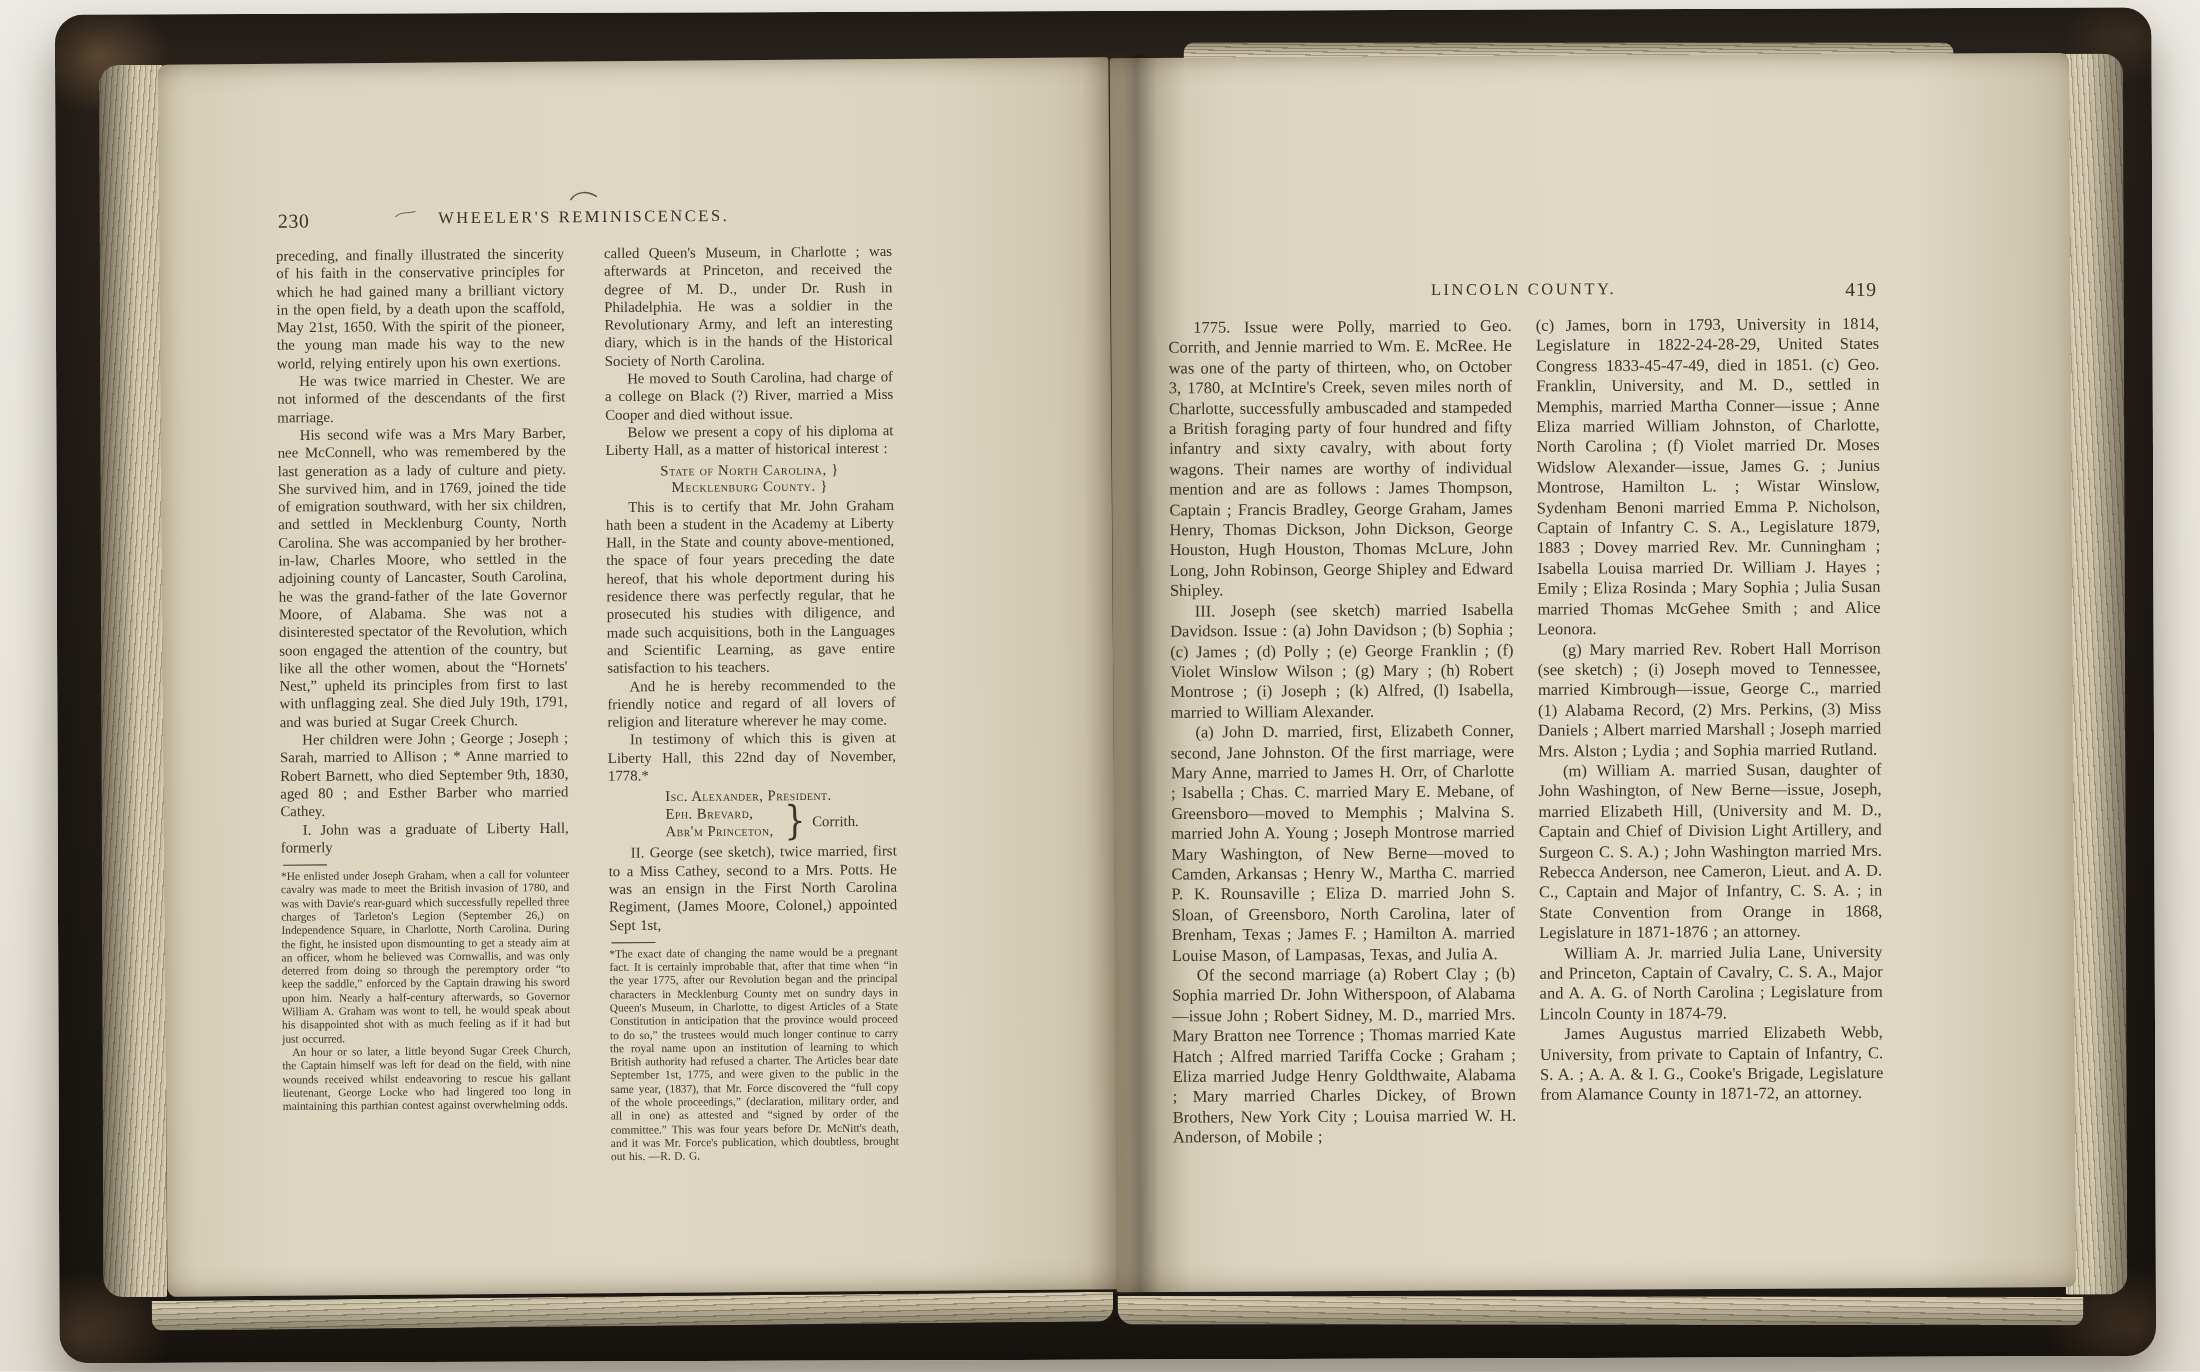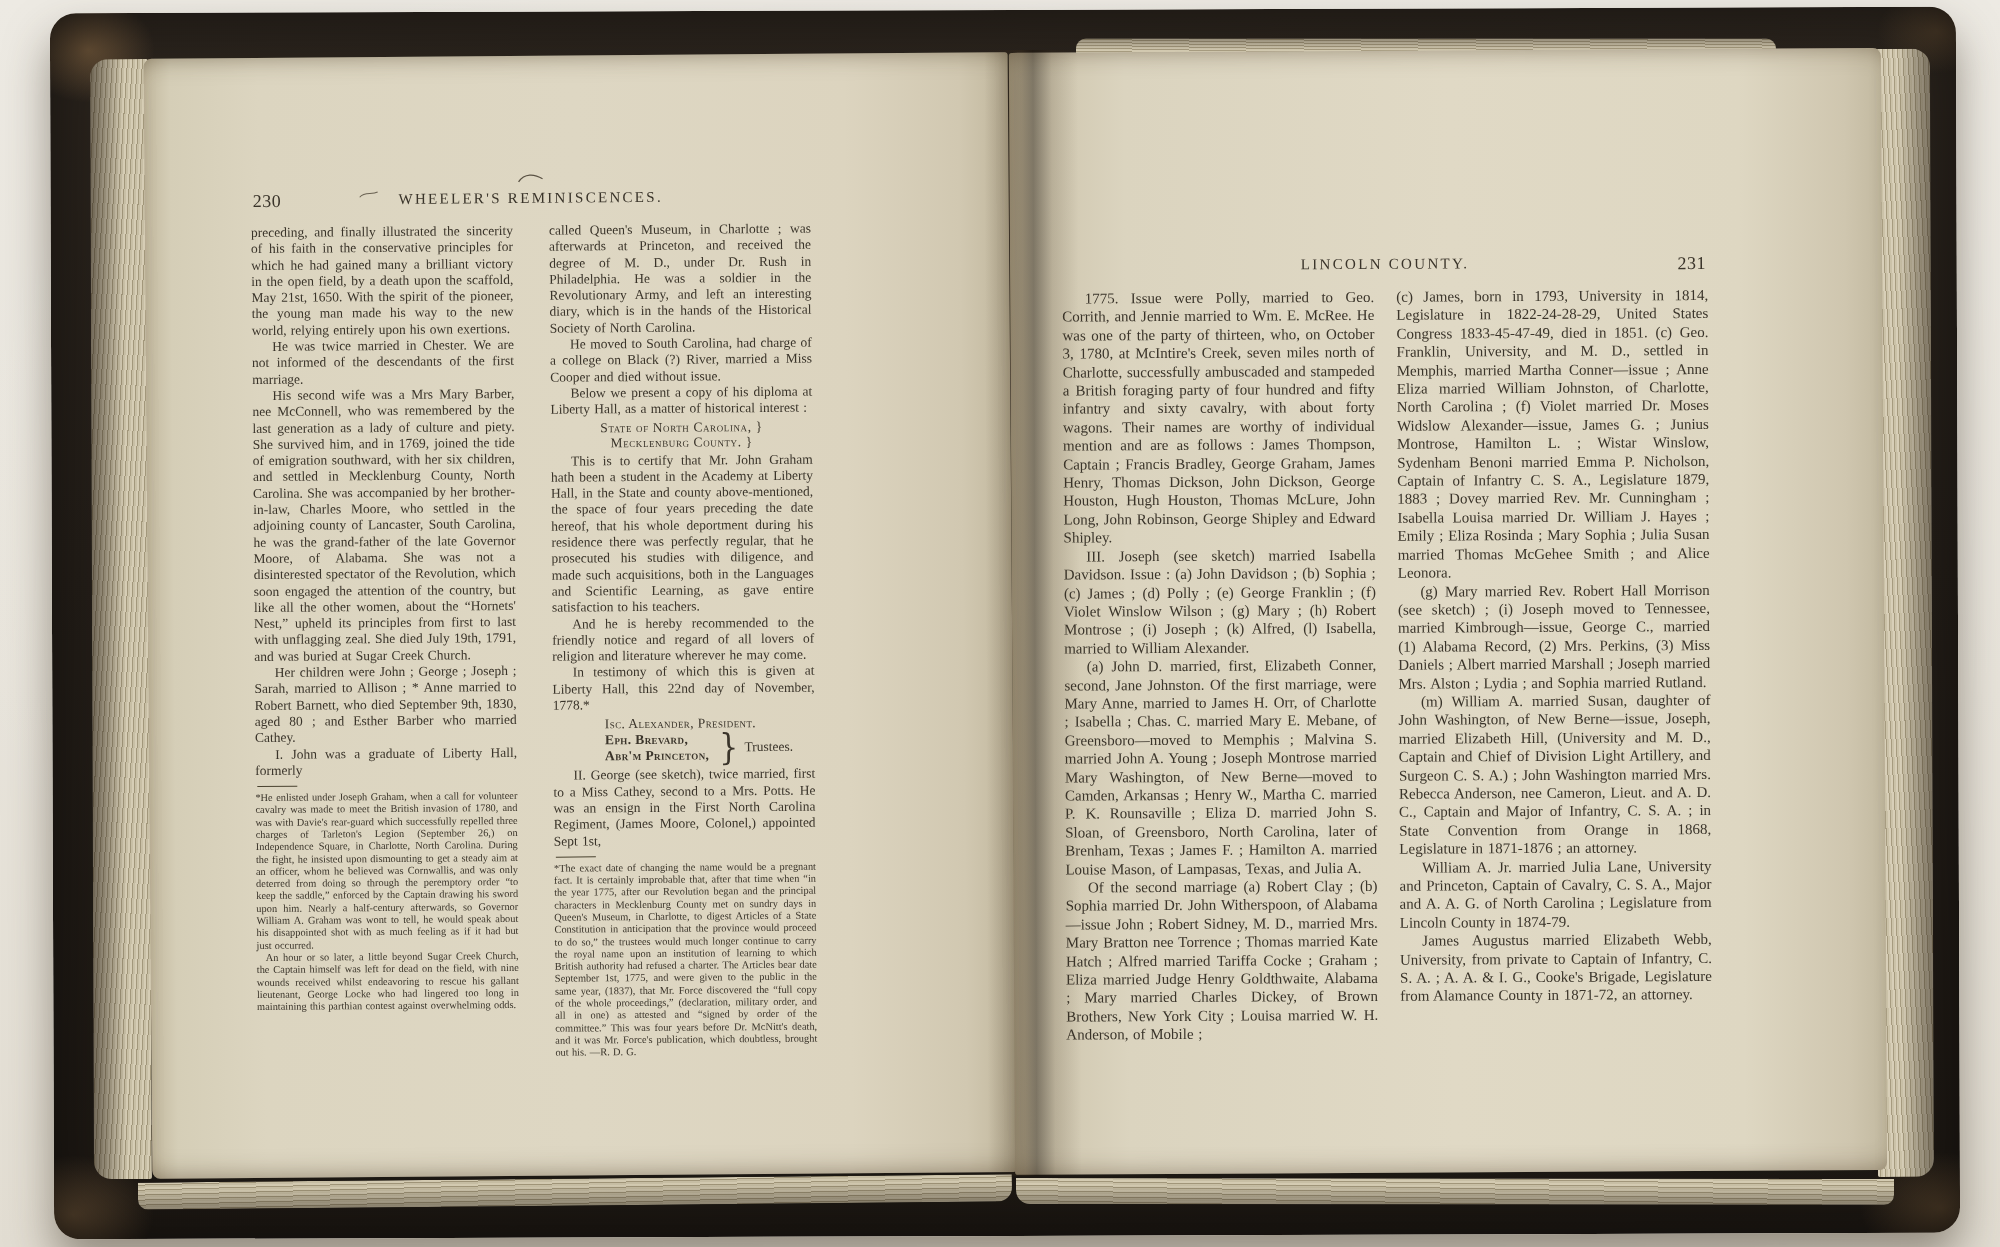--- a/index.html
+++ b/index.html
@@ -64,21 +64,21 @@
   .content-right .col + .col{margin-left:22px;}
   p{margin:0;text-indent:1.5em;word-spacing:.06em;}
   p.cont{text-indent:0;}
   .fnrule{width:40px;border-top:1.4px solid #49422f;margin:7px 0 5px 2px;}
   .fn{font-size:10.4px;line-height:12.3px;text-indent:9px;}
   .cert-head{text-align:center;font-variant:small-caps;letter-spacing:.6px;line-height:15.5px;margin:2px 0 2px;}
   .cert-head .brace{display:inline-block;margin-left:4px;}
   .sigs{margin:3px 0 3px 52px;line-height:16px;}
   .sig-president{font-variant:small-caps;letter-spacing:.4px;}
   .sig-row{display:flex;align-items:center;}
-  .sig-names{font-variant:small-caps;letter-spacing:.4px;font-weight:bold;}
+  .sig-names{font-variant:small-caps;letter-spacing:.4px;}
   .sig-brace{font-size:30px;font-weight:300;margin:0 6px 0 10px;transform:scaleY(1.2);font-family:"DejaVu Serif",serif;}
   .fiber{position:absolute;left:372px;top:116px;}
   .fiber2{position:absolute;left:214px;top:132px;}
 </style>
 </head>
 <body>
 
 <div class="scene">
   <div class="book">
     <div class="cover"></div>
@@ -123,36 +123,36 @@
             <p>And he is hereby recommended to the friendly notice and regard of all lovers of religion and literature wherever he may come.</p>
             <p>In testimony of which this is given at Liberty Hall, this 22nd day of November, 1778.*</p>
             <div class="sigs">
               <div class="sig-president">Isc. Alexander, President.</div>
               <div class="sig-row">
                 <div class="sig-names">
                   <div>Eph. Brevard,</div>
                   <div>Abr'm Princeton,</div>
                 </div>
                 <div class="sig-brace">}</div>
-                <div class="sig-label">Trustees.</div>
+                <div class="sig-label">Corrith.</div>
               </div>
             </div>
             <p>II.  George (see sketch), twice married, first to a Miss Cathey, second to a Mrs. Potts.  He was an ensign in the First North Carolina Regiment, (James Moore, Colonel,) appointed Sept 1st,</p>
             <div class="fnrule"></div>
             <p class="fn cont">*The exact date of changing the name would be a pregnant fact.  It is certainly improbable that, after that time when “in the year 1775, after our Revolution began and the principal characters in Mecklenburg County met on sundry days in Queen's Museum, in Charlotte, to digest Articles of a State Constitution in anticipation that the province would proceed to do so,” the trustees would much longer continue to carry the royal name upon an institution of learning to which British authority had refused a charter.  The Articles bear date September 1st, 1775, and were given to the public in the same year, (1837), that Mr. Force discovered the “full copy of the whole proceedings,” (declaration, military order, and all in one) as attested and “signed by order of the committee.”  This was four years before Dr. McNitt's death, and it was Mr. Force's publication, which doubtless, brought out his. —R. D. G.</p>
           </div>
         </div>
       </div>
     </div>
 
     <div class="paper paper-right">
       <div class="content content-right">
         <div class="pagehead">
           <span class="runhead">LINCOLN COUNTY.</span>
-          <span class="pagenum">231</span>
+          <span class="pagenum">419</span>
         </div>
         <div class="cols">
           <div class="col">
             <p>1775.  Issue were Polly, married to Geo. Corrith, and Jennie married to Wm. E. McRee.  He was one of the party of thirteen, who, on October 3, 1780, at McIntire's Creek, seven miles north of Charlotte, successfully ambuscaded and stampeded a British foraging party of four hundred and fifty infantry and sixty cavalry, with about forty wagons.  Their names are worthy of individual mention and are as follows :  James Thompson, Captain ; Francis Bradley, George Graham, James Henry, Thomas Dickson, John Dickson, George Houston, Hugh Houston, Thomas McLure, John Long, John Robinson, George Shipley and Edward Shipley.</p>
             <p>III.  Joseph (see sketch) married Isabella Davidson.  Issue : (a) John Davidson ; (b) Sophia ; (c) James ; (d) Polly ; (e) George Franklin ; (f) Violet Winslow Wilson ; (g) Mary ; (h) Robert Montrose ; (i) Joseph ; (k) Alfred, (l) Isabella, married to William Alexander.</p>
             <p>(a) John D. married, first, Elizabeth Conner, second, Jane Johnston.  Of the first marriage, were Mary Anne, married to James H. Orr, of Charlotte ; Isabella ; Chas. C. married Mary E. Mebane, of Greensboro—moved to Memphis ; Malvina S. married John A. Young ; Joseph Montrose married Mary Washington, of New Berne—moved to Camden, Arkansas ; Henry W., Martha C. married P. K. Rounsaville ; Eliza D. married John S. Sloan, of Greensboro, North Carolina, later of Brenham, Texas ; James F. ; Hamilton A. married Louise Mason, of Lampasas, Texas, and Julia A.</p>
             <p>Of the second marriage (a) Robert Clay ; (b) Sophia married Dr. John Witherspoon, of Alabama—issue John ; Robert Sidney, M. D., married Mrs. Mary Bratton nee Torrence ; Thomas married Kate Hatch ; Alfred married Tariffa Cocke ; Graham ; Eliza married Judge Henry Goldthwaite, Alabama ; Mary married Charles Dickey, of Brown Brothers, New York City ; Louisa married W. H. Anderson, of Mobile ;</p>
           </div>
           <div class="col">
             <p class="cont">(c) James, born in 1793, University in 1814, Legislature in 1822-24-28-29, United States Congress 1833-45-47-49, died in 1851.  (c) Geo. Franklin, University, and M. D., settled in Memphis, married Martha Conner—issue ; Anne Eliza married William Johnston, of Charlotte, North Carolina ; (f) Violet married Dr. Moses Widslow Alexander—issue, James G. ; Junius Montrose, Hamilton L. ; Wistar Winslow, Sydenham Benoni married Emma P. Nicholson, Captain of Infantry C. S. A., Legislature 1879, 1883 ; Dovey married Rev. Mr. Cunningham ; Isabella Louisa married Dr. William J. Hayes ; Emily ; Eliza Rosinda ; Mary Sophia ; Julia Susan married Thomas McGehee Smith ; and Alice Leonora.</p>

